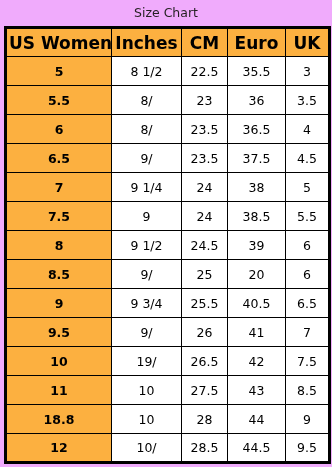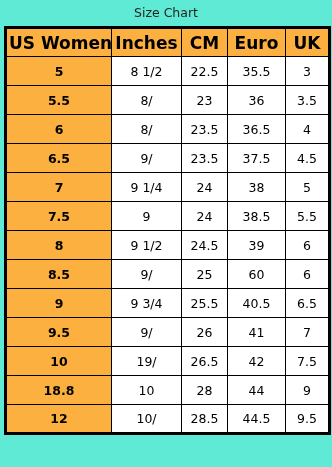--- a/index.html
+++ b/index.html
@@ -10,21 +10,21 @@
   body {
     width: 332px;
     height: 467px;
     font-family: "DejaVu Sans", sans-serif;
     overflow: hidden;
   }
   .page {
     width: 332px;
     height: 467px;
     position: relative;
-    background: #5eead4;
+    background: #f0abfc;
     box-sizing: border-box;
   }
   .chart-title {
     text-align: center;
     font-size: 12.5px;
     color: #231f20;
     line-height: 26px;
     height: 26px;
     font-weight: normal;
     margin: 0;
@@ -146,21 +146,21 @@
           <td class="size-cell">8</td>
           <td class="val-cell">9 1/2</td>
           <td class="val-cell">24.5</td>
           <td class="val-cell">39</td>
           <td class="val-cell">6</td>
         </tr>
         <tr>
           <td class="size-cell">8.5</td>
           <td class="val-cell">9/</td>
           <td class="val-cell">25</td>
-          <td class="val-cell">60</td>
+          <td class="val-cell">20</td>
           <td class="val-cell">6</td>
         </tr>
         <tr>
           <td class="size-cell">9</td>
           <td class="val-cell">9 3/4</td>
           <td class="val-cell">25.5</td>
           <td class="val-cell">40.5</td>
           <td class="val-cell">6.5</td>
         </tr>
         <tr>
@@ -171,20 +171,27 @@
           <td class="val-cell">7</td>
         </tr>
         <tr>
           <td class="size-cell">10</td>
           <td class="val-cell">19/</td>
           <td class="val-cell">26.5</td>
           <td class="val-cell">42</td>
           <td class="val-cell">7.5</td>
         </tr>
         <tr>
+          <td class="size-cell">11</td>
+          <td class="val-cell">10</td>
+          <td class="val-cell">27.5</td>
+          <td class="val-cell">43</td>
+          <td class="val-cell">8.5</td>
+        </tr>
+        <tr>
           <td class="size-cell">18.8</td>
           <td class="val-cell">10</td>
           <td class="val-cell">28</td>
           <td class="val-cell">44</td>
           <td class="val-cell">9</td>
         </tr>
         <tr>
           <td class="size-cell">12</td>
           <td class="val-cell">10/</td>
           <td class="val-cell">28.5</td>

